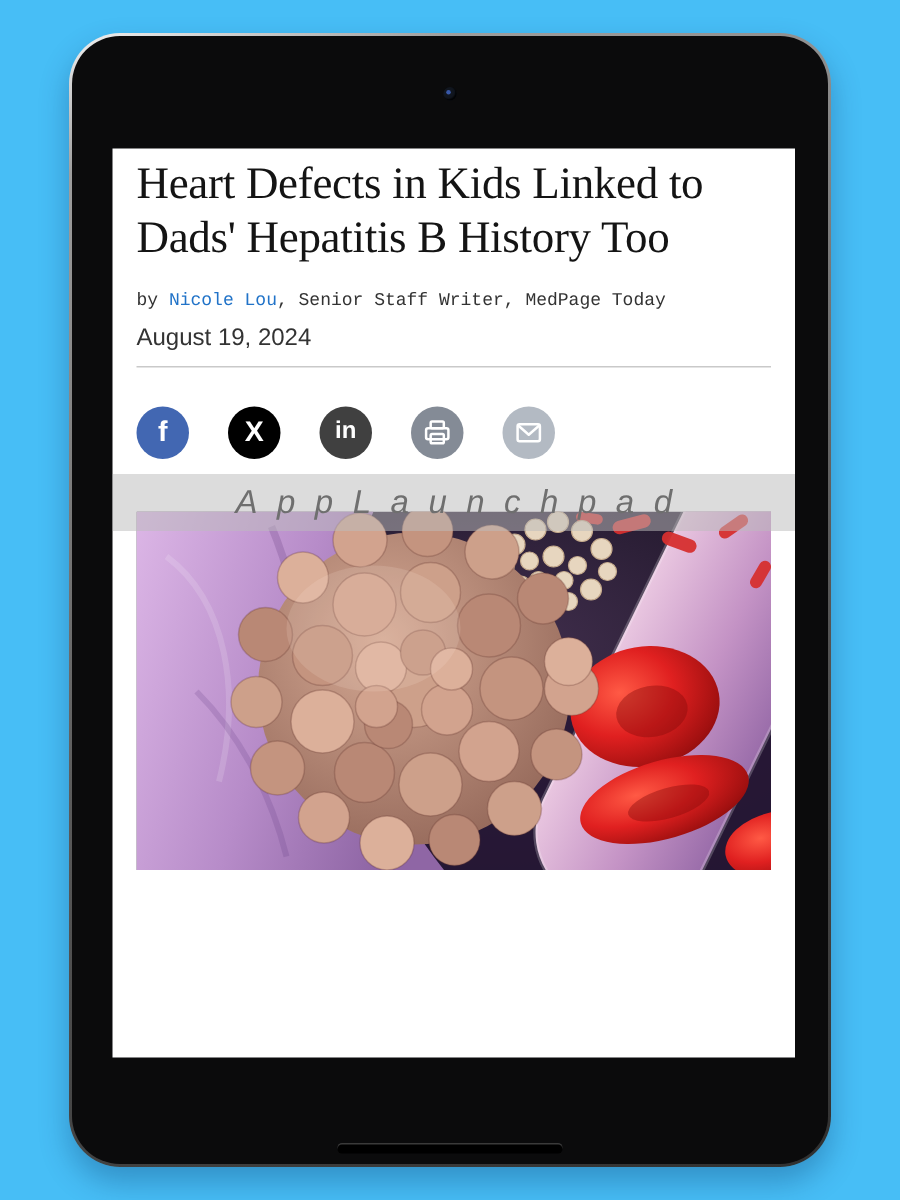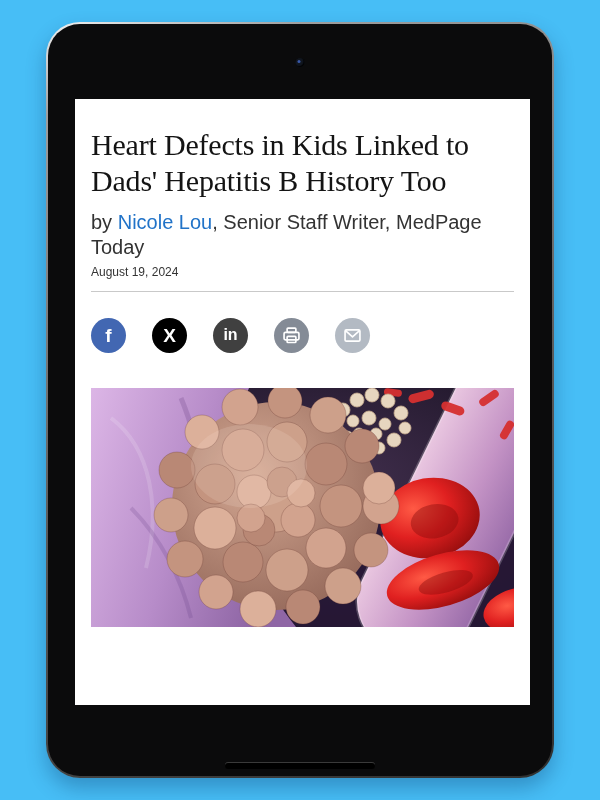--- a/index.html
+++ b/index.html
@@ -28,34 +28,34 @@
   }
   .port{
     position:absolute;bottom:7px;left:50%;transform:translateX(-50%);
     width:150px;height:6px;border-radius:3px;background:#000;
     box-shadow:0 -1px 0 rgba(90,90,90,.6);
   }
   .screen{
     position:absolute;left:27px;top:75px;width:455px;height:606px;
     background:#fff;overflow:hidden;
   }
-  .content{padding:28px 16px 0 16px;position:relative;}
+  .content{padding:6px 16px 0 16px;position:relative;}
   .headline{
     font-family:"Liberation Serif", serif;
     font-size:30px;line-height:1.21;font-weight:400;
     color:#141414;margin:0 0 10px 0;letter-spacing:-.2px;
   }
   .subhead{
     font-family:"Liberation Serif", serif;
     font-size:21.5px;line-height:1.3;font-weight:400;
     color:#2d2d2d;margin:0 0 13px 0;
   }
-  .byline{font-size:20px;line-height:25px;color:#333;}
+  .byline{font-size:12px;line-height:25px;color:#333;font-family:Liberation Mono, monospace;}
   .author-link{color:#2173c8;text-decoration:none;cursor:pointer;}
-  .date{font-size:12px;line-height:25px;color:#333;}
+  .date{font-size:16px;line-height:25px;color:#333;}
   .divider{height:0;border-bottom:1px solid #c9c9c9;margin-top:6px;}
   .share-row{display:flex;gap:26px;margin-top:26px;}
   .share-btn{
     width:35px;height:35px;border-radius:50%;
     display:flex;align-items:center;justify-content:center;
     color:#fff;cursor:pointer;flex:0 0 auto;border:none;padding:0;
   }
   .share-btn .glyph{font-weight:bold;font-size:19px;line-height:1;}
   .share-btn .glyph.in{font-size:16px;}
   .btn-facebook{background:#4267b2;}
@@ -119,20 +119,23 @@
             <span style="display:flex">
               <svg width="21" height="21" viewBox="0 0 24 24" fill="none" stroke="#ffffff" stroke-width="1.9" stroke-linejoin="round">
                 <rect x="3.5" y="5.5" width="17" height="13" rx="1.5"></rect>
                 <path d="M4 6.5 L12 13.5 L20 6.5"></path>
               </svg>
             </span>
           </button>
         </div>
 
         <div class="hero-wrap">
+          <div class="watermark">
+            <span>AppLaunchpad</span>
+          </div>
           <svg class="hero-svg" viewBox="0 0 423 239" preserveAspectRatio="none">
             <defs>
               <radialGradient id="bgGrad" cx="55%" cy="40%" r="75%">
                 <stop offset="0%" stop-color="#43304f"></stop>
                 <stop offset="100%" stop-color="#171021"></stop>
               </radialGradient>
               <linearGradient id="wallGrad" x1="0" y1="0" x2="1" y2=".35">
                 <stop offset="0%" stop-color="#dcb6e6"></stop>
                 <stop offset="55%" stop-color="#b78cc9"></stop>
                 <stop offset="100%" stop-color="#8f66a5"></stop>

